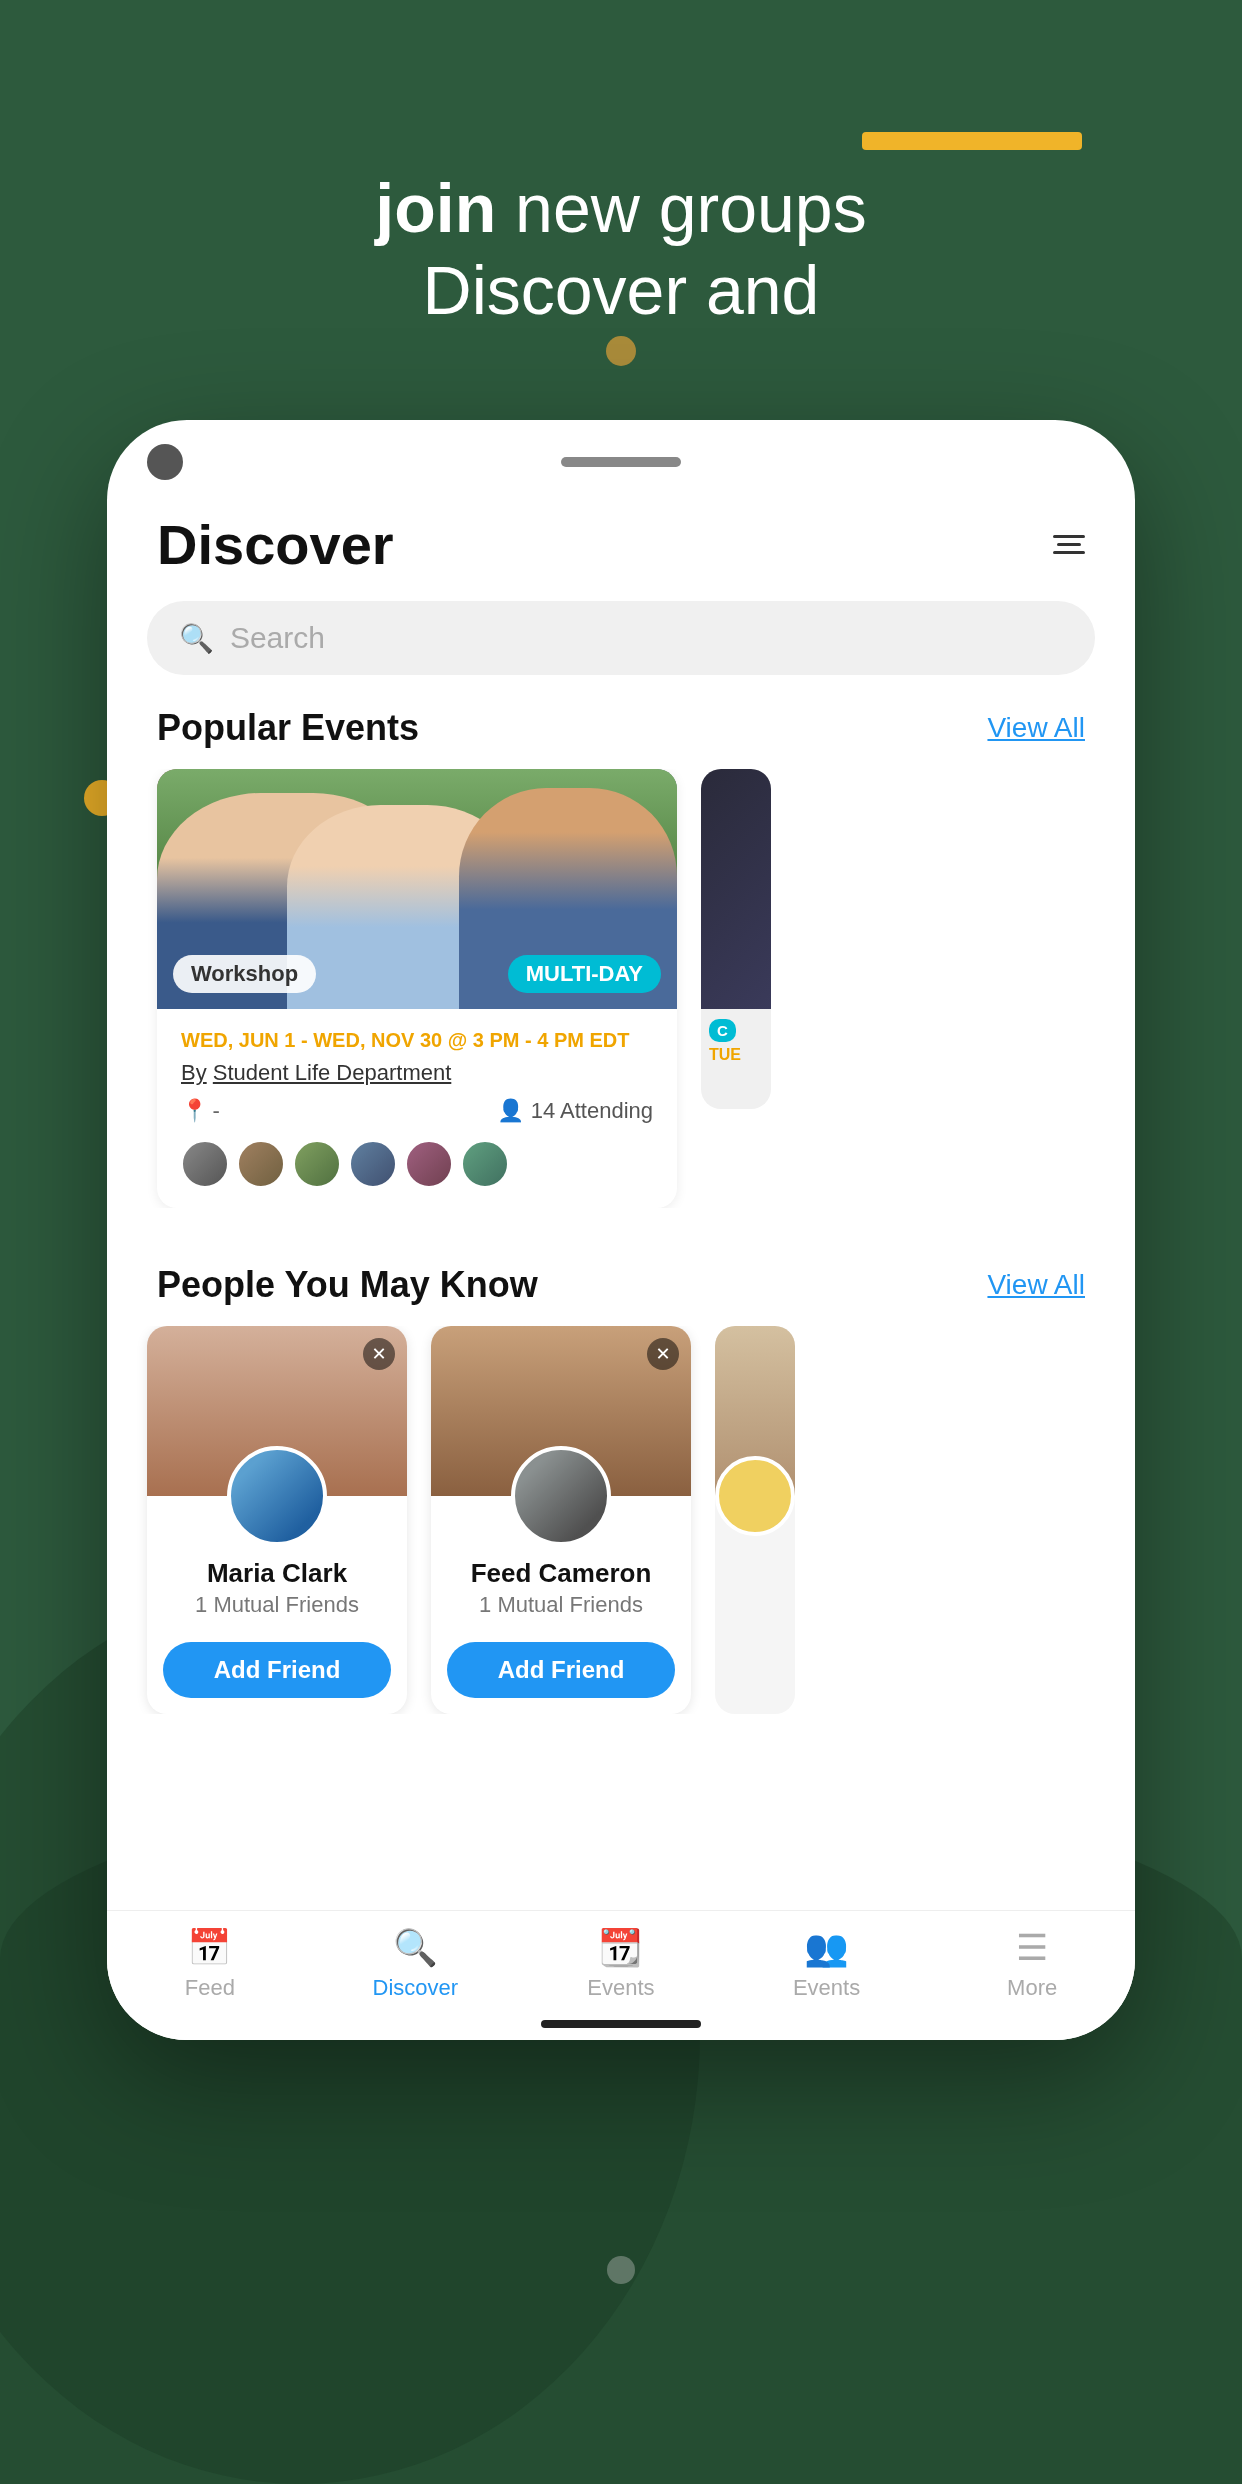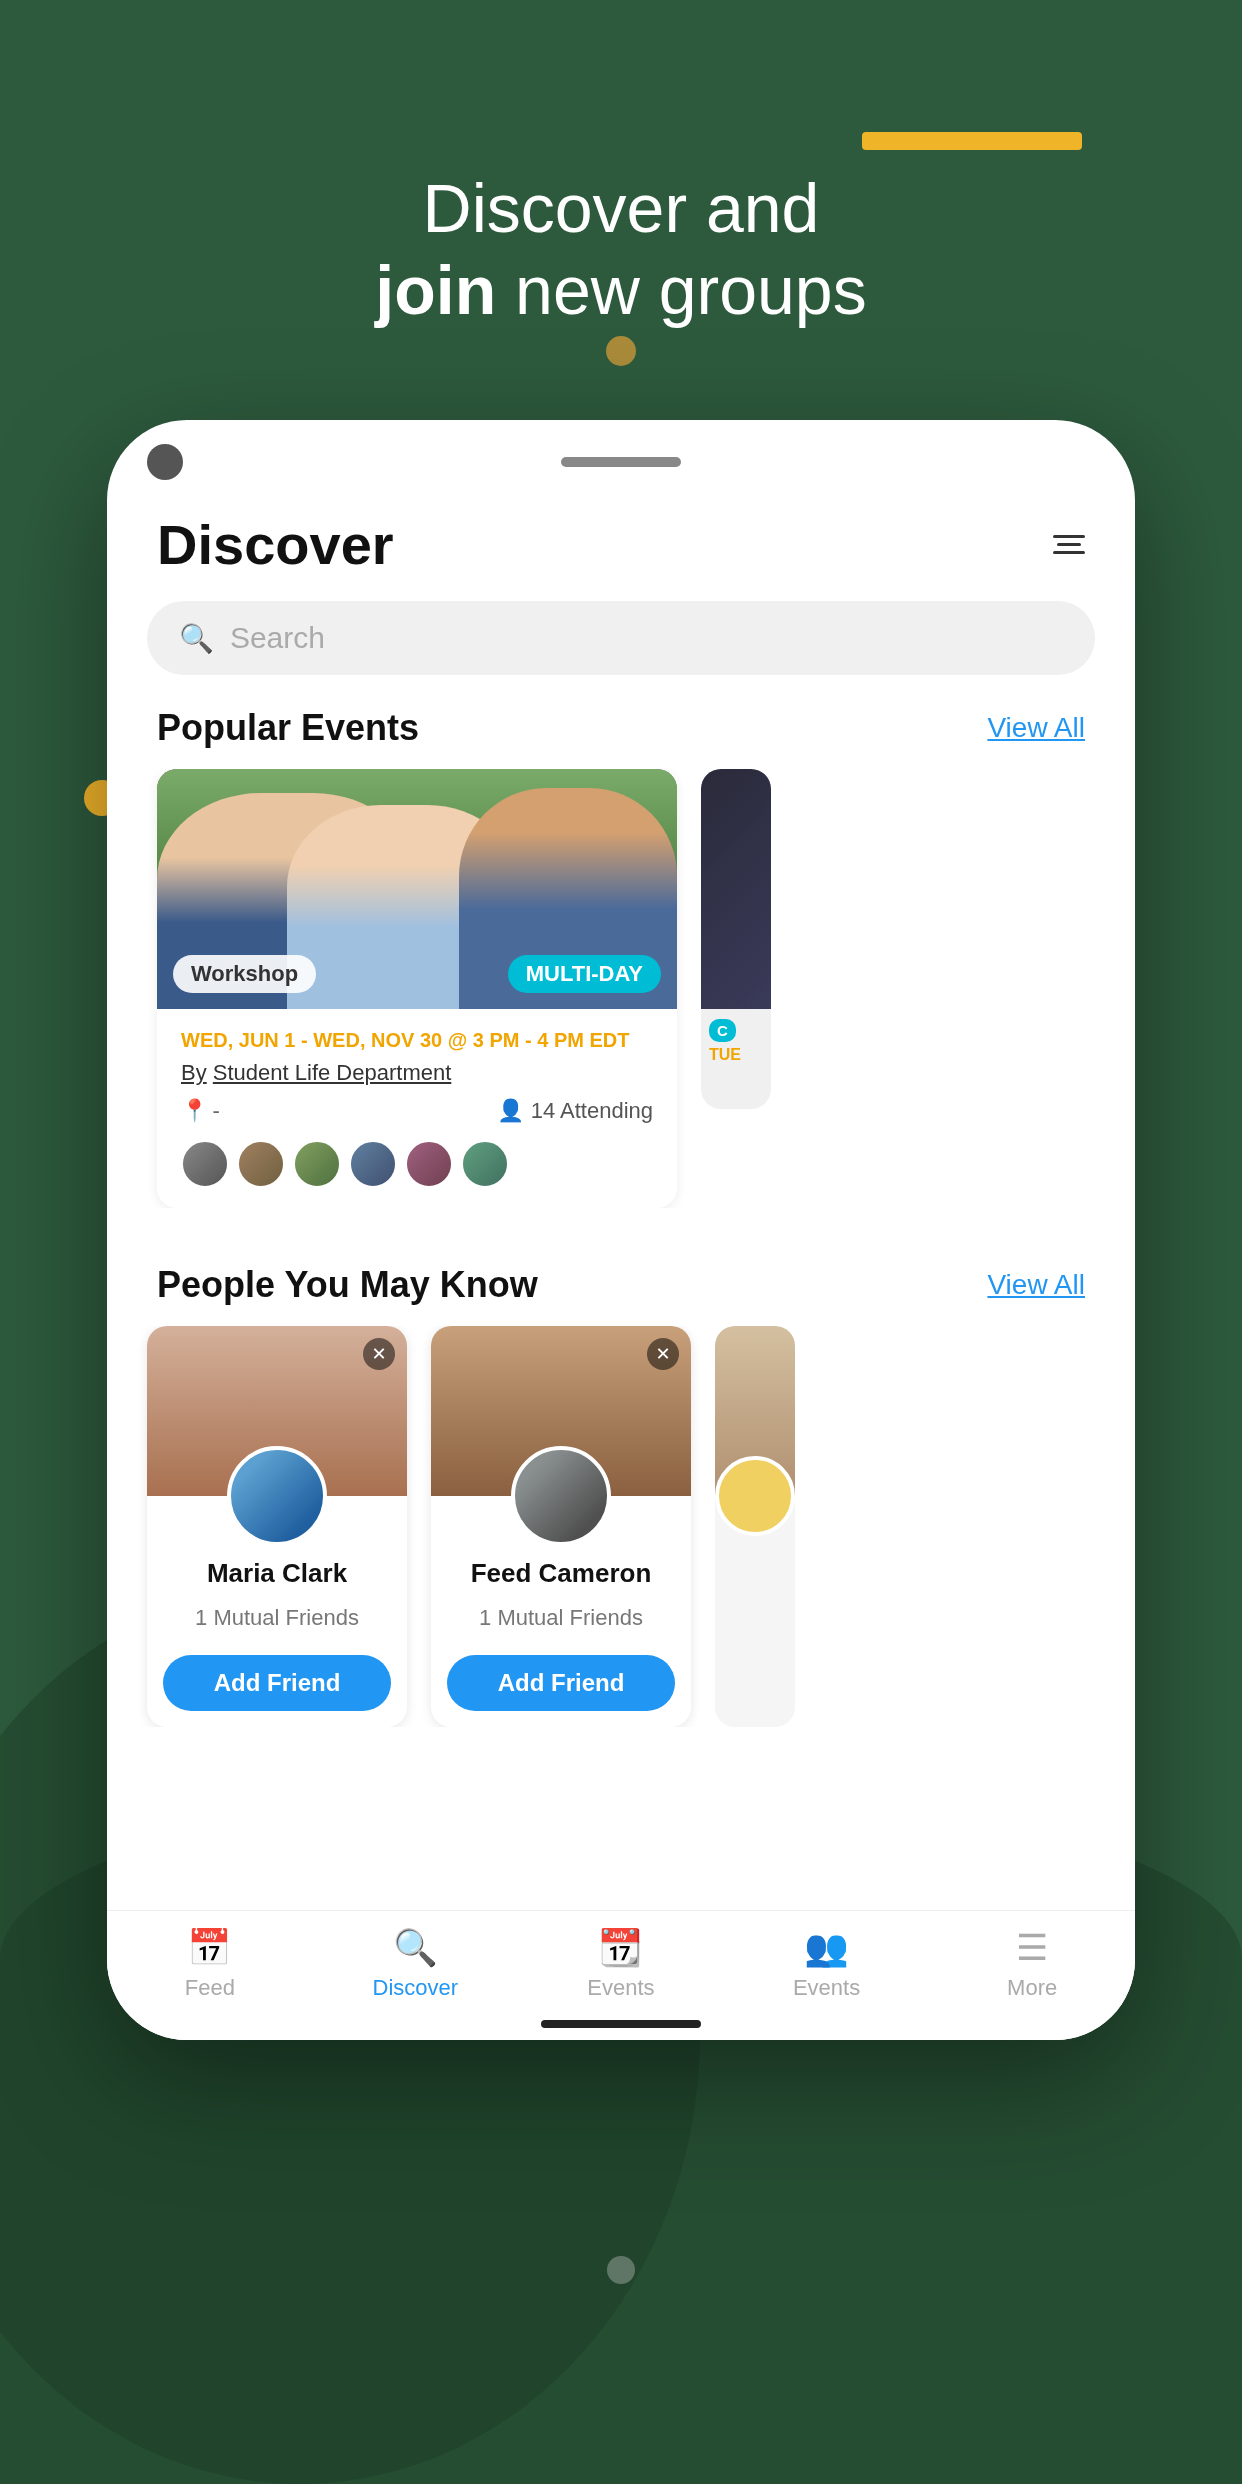--- a/index.html
+++ b/index.html
@@ -424,21 +424,21 @@
       background: linear-gradient(135deg, #8a9090 20%, #505050 80%);
     }
     .person-info {
       text-align: center;
       padding: 12px 16px 16px;
     }
     .person-name {
       font-size: 26px;
       font-weight: 800;
       color: #111;
-      margin-bottom: 16px;
+      margin-bottom: 3px;
     }
     .person-mutual {
       font-size: 22px;
       color: #777;
       margin-bottom: 24px;
     }
     .person-add-btn {
       width: 100%;
       background: #2196F3;
       color: white;
@@ -538,24 +538,24 @@
 <body>
 
 <div class="bg-accent-bar"></div>
 <div class="bg-dot-top"></div>
 <div class="bg-dot-left"></div>
 <div class="bg-dot-bottom"></div>
 <div class="bg-wave"></div>
 <div class="bg-wave2"></div>
 
 <div class="hero-text">
-  <div>Discover and</div>
   <div>
     <strong>join</strong><span> new groups</span>
   </div>
+  <div>Discover and</div>
 </div>
 
 <div class="phone">
 
   <div class="phone-notch-area">
     <div class="phone-camera"></div>
     <div class="phone-speaker"></div>
     <div class="phone-spacer"></div>
   </div>
 

